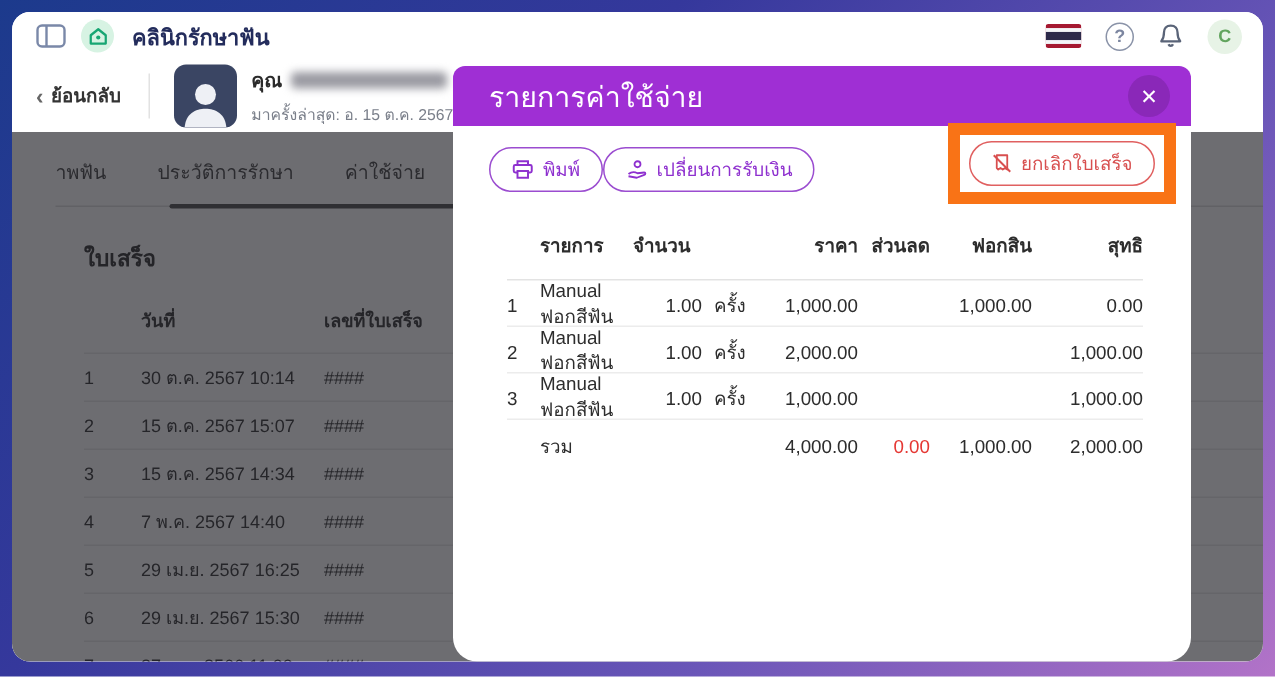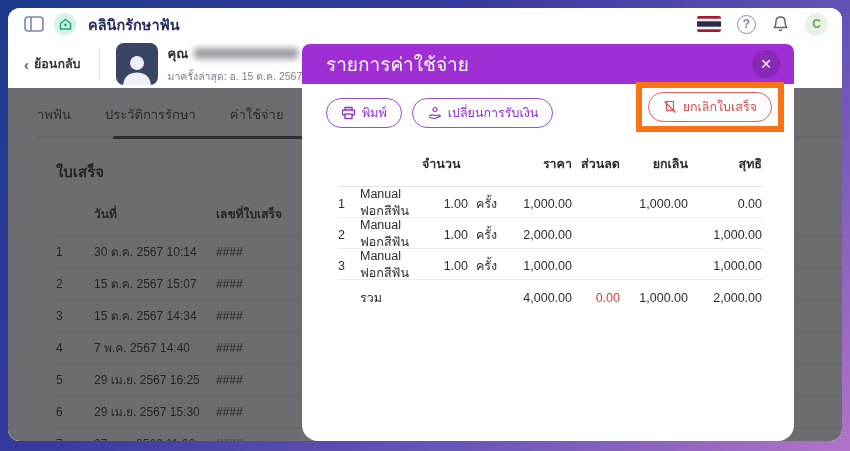--- a/index.html
+++ b/index.html
@@ -43,23 +43,23 @@
   .r-grid { display:grid; grid-template-columns:38px 122px 1fr; align-items:center; font-size:12px; color:#2e2e2e; }
   .r-head { margin-top:20px; padding-bottom:12px; font-weight:bold; }
   .r-row { height:32px; border-top:1px solid #e6e6e6; }
   
   .dim { position:absolute; top:80px; left:0; right:0; bottom:0; background:rgba(33,33,40,0.66); z-index:5; }
   
   .modal { position:absolute; left:294px; top:36px; width:492px; bottom:0; background:#fff; border-radius:8px 8px 16px 16px; z-index:10; overflow:hidden; }
   .modal-header { height:40px; background:#9f2fd4; display:flex; align-items:center; padding:0 14px 0 24px; }
   .modal-title { color:#fff; font-size:19px; font-weight:500; }
   .close-btn { margin-left:auto; width:28px; height:28px; border-radius:50%; background:#8a28b8; color:#fff; font-size:14px; display:flex; align-items:center; justify-content:center; }
-  .toolbar { position:relative; display:flex; align-items:center; gap:10px; padding:14px 16px 0 24px; }
+  .toolbar { position:relative; display:flex; align-items:center; padding:14px 16px 0 24px; }
   .pill { display:flex; align-items:center; gap:6px; height:30px; padding:0 14px; border:1.5px solid #9b4dd0; border-radius:16px; color:#8e30cf; font-size:12.5px; font-weight:500; background:#fff; }
-  .annotation { position:absolute; right:10px; top:-2px; border:6px solid #f97316; padding:4px 6px; }
+  .annotation { position:absolute; right:10px; top:-2px; border:8px solid #f97316; padding:4px 6px; }
   .pill-danger { border-color:#e06060; color:#d84f4f; }
   
   .m-table { margin:26px 32px 0 36px; font-size:12.5px; color:#2d2d2d; }
   .m-grid { display:grid; grid-template-columns:22px 1fr 46px 34px 70px 48px 68px 74px; align-items:center; }
   .m-head { font-weight:bold; padding-bottom:12px; border-bottom:1px solid #e3e3e3; }
   .m-row { height:31px; border-bottom:1px solid #ececec; }
   .m-total { height:36px; font-weight:normal; }
   .num { text-align:right; }
   .unit { padding-left:8px; }
   .qty-head { grid-column:3 / span 2; }
@@ -212,24 +212,25 @@
               <line x1="1.5" y1="1.5" x2="12.5" y2="12.5" stroke="#d84f4f" stroke-width="1.3"></line>
             </svg>
           <span>ยกเลิกใบเสร็จ</span>
         </button>
       </div>
     </div>
 
     <div class="m-table">
       <div class="m-grid m-head">
         <span></span>
+        <span>รายการ</span>
         <span class="qty-head">จำนวน</span>
         <span class="num">ราคา</span>
         <span class="num">ส่วนลด</span>
-        <span class="num">ยกเลิน</span>
+        <span class="num">ฟอกสิน</span>
         <span class="num">สุทธิ</span>
       </div>
 
       <div class="m-grid m-row">
         <span>1</span>
         <span>Manual ฟอกสีฟัน</span>
         <span class="num">1.00</span>
         <span class="unit">ครั้ง</span>
         <span class="num">1,000.00</span>
         <span class="num"></span>

